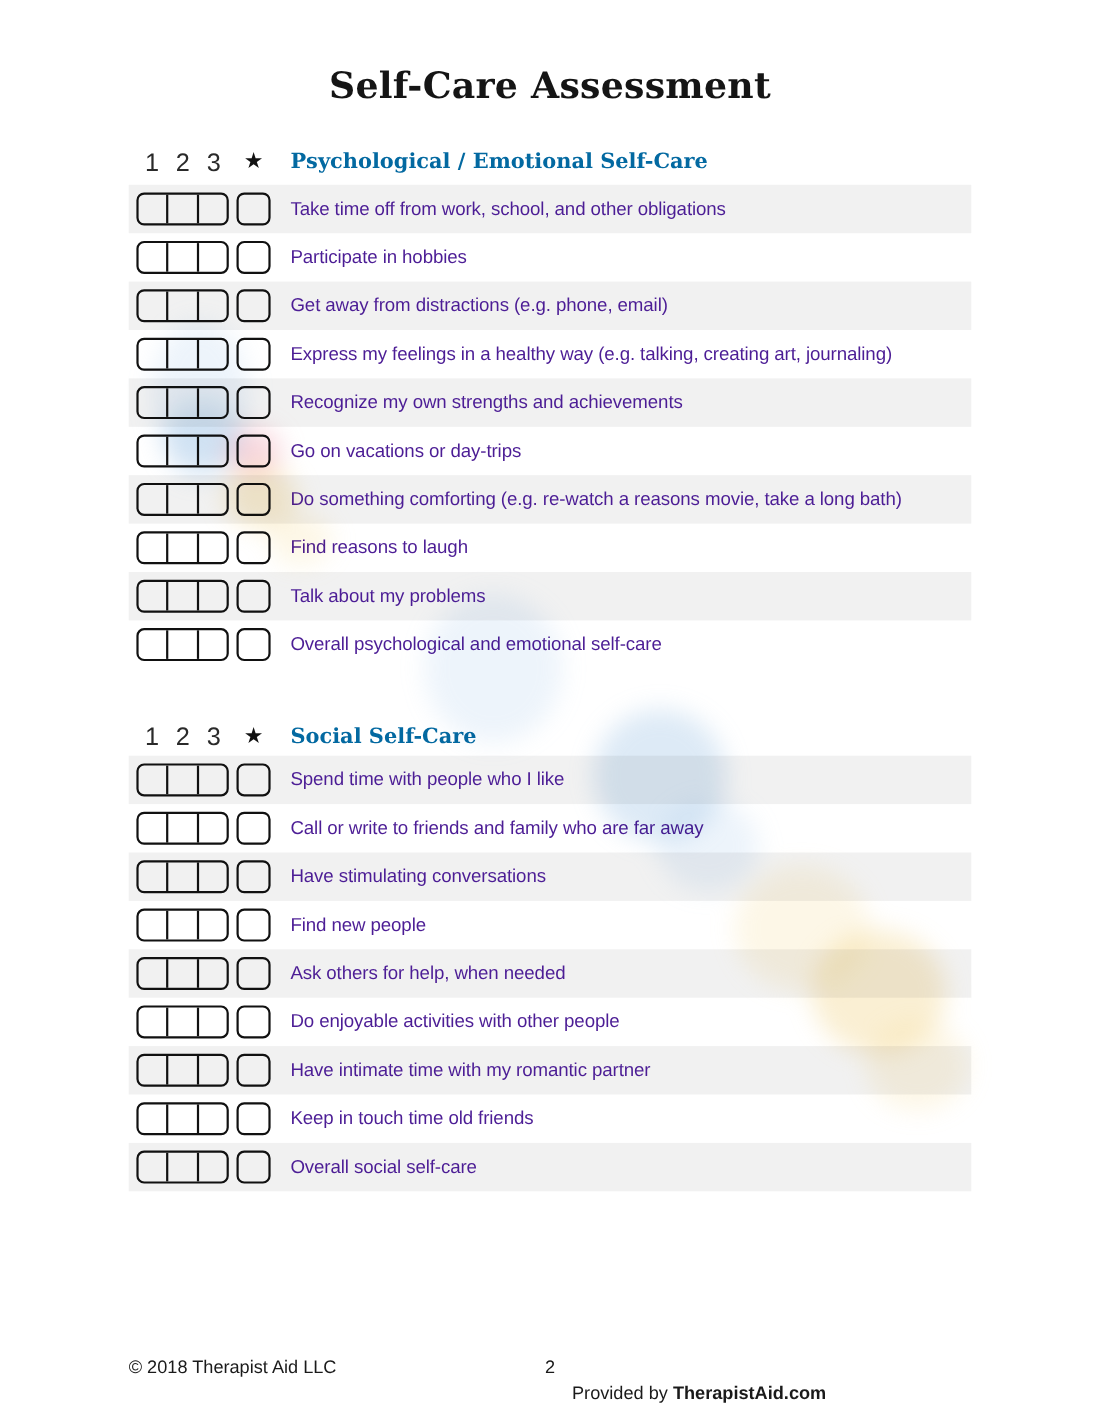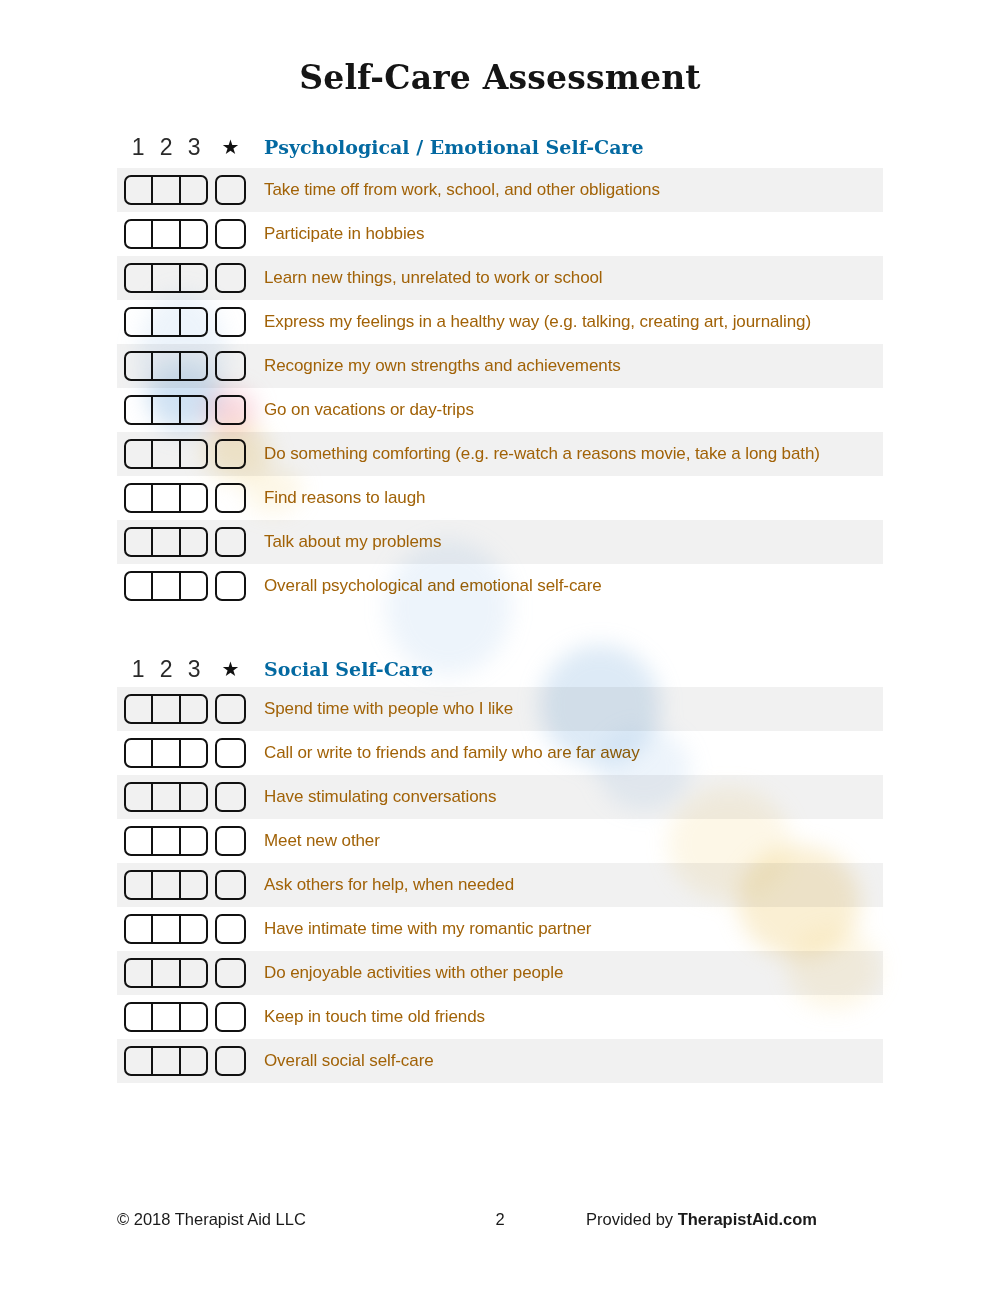--- a/index.html
+++ b/index.html
@@ -76,32 +76,32 @@
     width:31px; height:30px;
     margin-left:7px;
     border:2.5px solid #111;
     border-radius:7px;
     background:transparent;
   }
   .row-label {
     margin-left:18px;
     font-size:17px;
     letter-spacing:-0.1px;
-    color:#a16207;
+    color:#4c1d95;
     white-space:nowrap;
   }
   .footer {
     position:absolute; left:117px; right:117px; top:1210px;
     display:flex; align-items:center;
     font-size:16.5px; color:#1a1a1a;
     z-index:1;
   }
   .footer .left { flex:1; text-align:left; }
   .footer .center { width:40px; text-align:center; }
-  .footer .right { flex:1; text-align:center; }
+  .footer .right { flex:1; text-align:left;margin-top:48px; }
   .footer .brand { font-weight:700; }
   
   .watermark {
     position:absolute; inset:0; z-index:2;
     pointer-events:none;
     mix-blend-mode:multiply;
     filter:blur(11px);
   }
   .blob { position:absolute; border-radius:50%; }
   .b-blue   { background:rgba(125,173,222,0.26); }
@@ -142,30 +142,30 @@
   <div class="row">
     <div class="box-group">
       <div class="cell"></div>
       <div class="cell"></div>
       <div class="cell"></div>
     </div>
     <div class="single-box"></div>
     <span class="row-label">Participate in hobbies</span>
   </div>
 
-
-  <div class="row">
-    <div class="box-group">
-      <div class="cell"></div>
-      <div class="cell"></div>
-      <div class="cell"></div>
-    </div>
-    <div class="single-box"></div>
-    <span class="row-label">Learn new things, unrelated to work or school</span>
-  </div>
+  <div class="row">
+    <div class="box-group">
+      <div class="cell"></div>
+      <div class="cell"></div>
+      <div class="cell"></div>
+    </div>
+    <div class="single-box"></div>
+    <span class="row-label">Get away from distractions (e.g. phone, email)</span>
+  </div>
+
 
   <div class="row">
     <div class="box-group">
       <div class="cell"></div>
       <div class="cell"></div>
       <div class="cell"></div>
     </div>
     <div class="single-box"></div>
     <span class="row-label">Express my feelings in a healthy way (e.g. talking, creating art, journaling)</span>
   </div>
@@ -273,52 +273,52 @@
     <span class="row-label">Have stimulating conversations</span>
   </div>
 
   <div class="row">
     <div class="box-group">
       <div class="cell"></div>
       <div class="cell"></div>
       <div class="cell"></div>
     </div>
     <div class="single-box"></div>
-    <span class="row-label">Meet new other</span>
+    <span class="row-label">Find new people</span>
   </div>
 
 
   <div class="row">
     <div class="box-group">
       <div class="cell"></div>
       <div class="cell"></div>
       <div class="cell"></div>
     </div>
     <div class="single-box"></div>
     <span class="row-label">Ask others for help, when needed</span>
   </div>
 
   <div class="row">
     <div class="box-group">
       <div class="cell"></div>
       <div class="cell"></div>
       <div class="cell"></div>
     </div>
     <div class="single-box"></div>
+    <span class="row-label">Do enjoyable activities with other people</span>
+  </div>
+
+  <div class="row">
+    <div class="box-group">
+      <div class="cell"></div>
+      <div class="cell"></div>
+      <div class="cell"></div>
+    </div>
+    <div class="single-box"></div>
     <span class="row-label">Have intimate time with my romantic partner</span>
-  </div>
-
-  <div class="row">
-    <div class="box-group">
-      <div class="cell"></div>
-      <div class="cell"></div>
-      <div class="cell"></div>
-    </div>
-    <div class="single-box"></div>
-    <span class="row-label">Do enjoyable activities with other people</span>
   </div>
 
   <div class="row">
     <div class="box-group">
       <div class="cell"></div>
       <div class="cell"></div>
       <div class="cell"></div>
     </div>
     <div class="single-box"></div>
     <span class="row-label">Keep in touch time old friends</span>

